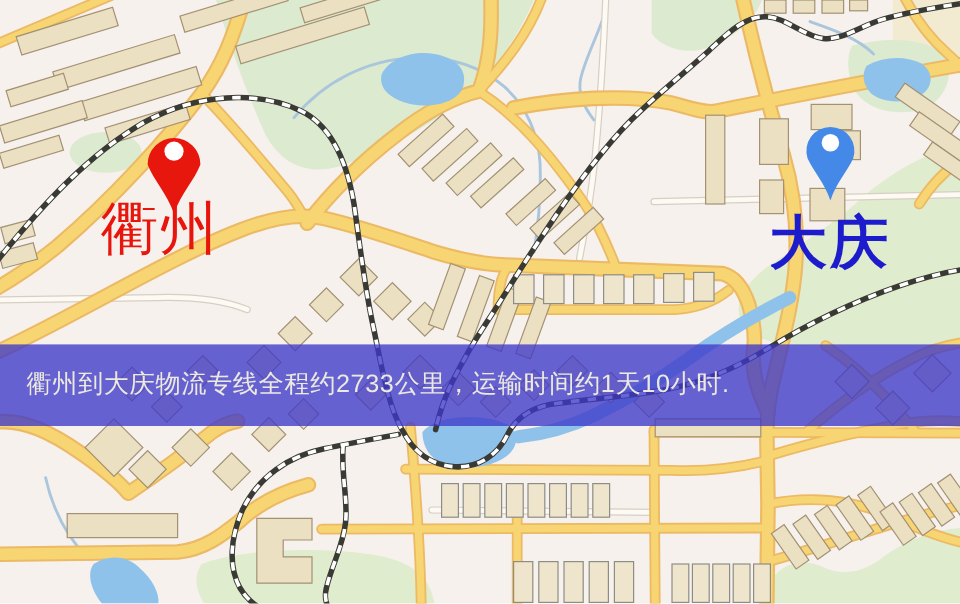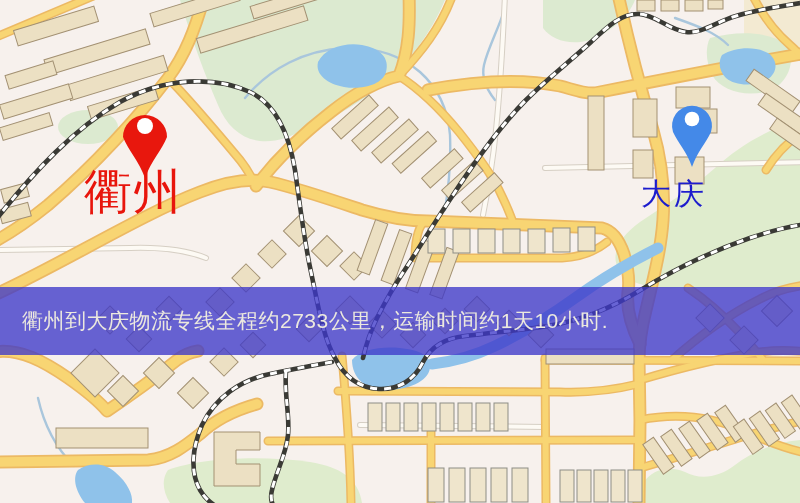--- a/index.html
+++ b/index.html
@@ -21,21 +21,21 @@
   .b2{fill:#efe5cc;stroke:#8d8d85;stroke-width:1}
   .park{fill:#dcead0}
   .park2{fill:#dfeccd}
   .water{fill:#8fc2ea}
   .riv{fill:none;stroke:#8fc2ea;stroke-width:11;stroke-linecap:round}
 
   
   .city-label{position:absolute;font-family:"Liberation Serif","DejaVu Serif",serif;
               font-weight:400;line-height:1;white-space:nowrap;user-select:none;}
   .city-label.origin{left:84px;top:168px;font-size:48px;letter-spacing:1px;}
-  .city-label.dest{left:641px;top:179px;font-size:30px;letter-spacing:3px;}
+  .city-label.dest{left:641px;top:179px;font-size:48px;letter-spacing:3px;font-weight:bold;}
 
   .banner{position:absolute;left:0;top:287px;width:800px;height:68px;}
   .banner .tint{position:absolute;inset:0;opacity:0.78;}
   .banner .txt{position:absolute;left:22px;top:0;height:68px;line-height:68px;
                font-size:21px;letter-spacing:0.5px;white-space:nowrap;
                font-family:"Liberation Sans","DejaVu Sans",sans-serif;}
 </style>
 </head>
 <body>
 

